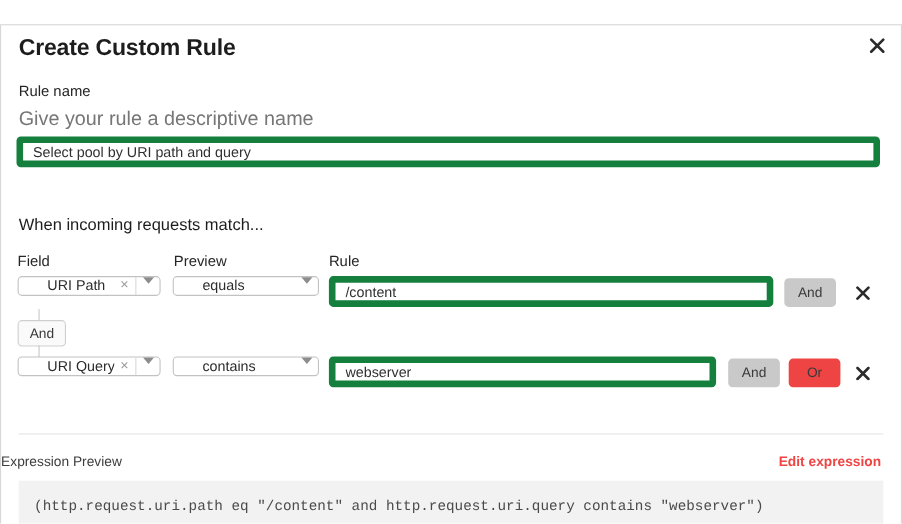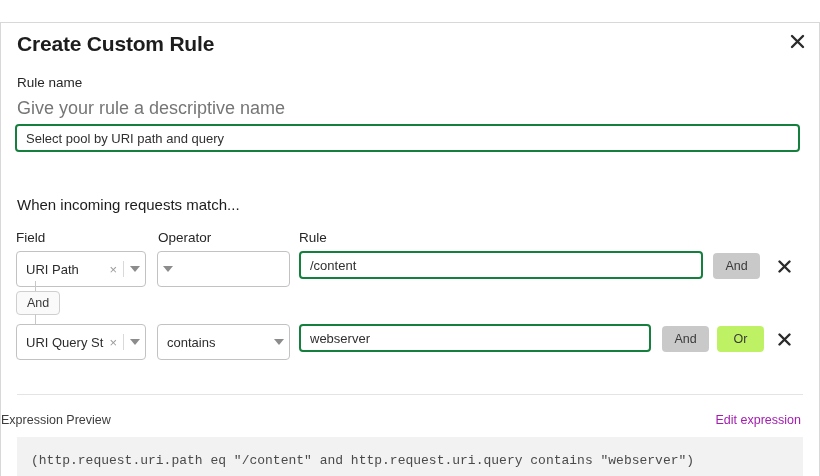--- a/index.html
+++ b/index.html
@@ -64,21 +64,21 @@
     color: #767676;
   }
   #rule-name-label { left: 16px; top: 52px; }
   #rule-name-help  { left: 16px; top: 75px; }
 
   .text-input {
     position: absolute;
     box-sizing: border-box;
     height: 28px;
     background: #ffffff;
-    border: 2px solid #15803d;
+    border: 6px solid #15803d;
     border-radius: 4px;
     font-family: "Liberation Sans", sans-serif;
     font-size: 13px;
     color: #303030;
     padding: 0 9px;
     outline: none;
   }
   #rule-name-input {
     left: 14px;
     top: 101px;
@@ -105,27 +105,28 @@
     position: absolute;
     left: 0;
     height: 30px;
   }
   #cond-row-0 { top: 228px; }
   #cond-row-1 { top: 301px; }
 
   .sel {
     position: absolute;
     box-sizing: border-box;
-    height: 36px;
+    height: 18px;
     background: #ffffff;
     border: 1px solid #c2c2c2;
     border-radius: 4px;
     display: flex;
-    align-items: center;
-    cursor: pointer;
+    align-items: flex-start;
+    cursor: pointer;
+    padding-left: 17px;
   }
   .sel-text {
     flex: 1;
     font-size: 13px;
     color: #2c2c2c;
     padding-left: 9px;
     white-space: nowrap;
     overflow: hidden;
   }
   .sel-clear {
@@ -162,21 +163,21 @@
   .val-input { top: 0; }
   #value-input-0 { left: 298px; width: 404px; }
   #value-input-1 { left: 298px; width: 352px; }
 
   .logic-btn {
     position: absolute;
     box-sizing: border-box;
     height: 26px;
     min-width: 47px;
     top: 2px;
-    background: #bef264;
+    background: #ef4444;
     border: none;
     border-radius: 4px;
     font-family: "Liberation Sans", sans-serif;
     font-size: 12.5px;
     color: #3a3a3a;
     cursor: pointer;
     padding: 0 12px;
   }
   .logic-btn.active { background: #c9c9c9; }
 
@@ -241,23 +242,24 @@
     left: 0;
     top: 390px;
     font-size: 12.5px;
     color: #3d3d3d;
   }
   #edit-expression-link {
     position: absolute;
     right: 18px;
     top: 390px;
     font-size: 12.5px;
-    color: #a21caf;
+    color: #ef4444;
     text-decoration: none;
     cursor: pointer;
+    font-weight: bold;
   }
   .expr-box {
     position: absolute;
     box-sizing: border-box;
     left: 16px;
     top: 414px;
     width: 786px;
     height: 47px;
     background: #f2f2f2;
     display: flex;
@@ -283,33 +285,34 @@
     </svg>
   </button>
 
   <div class="field-label" id="rule-name-label">Rule name</div>
   <div class="field-help" id="rule-name-help">Give your rule a descriptive name</div>
   <input class="text-input" id="rule-name-input" type="text" value="Select pool by URI path and query" style="">
 
   <div class="section-heading">When incoming requests match...</div>
 
   <div class="field-label" id="col-field">Field</div>
-  <div class="field-label" id="col-operator">Operator</div>
+  <div class="field-label" id="col-operator">Preview</div>
   <div class="field-label" id="col-value">Rule</div>
 
   <div class="cond-row" id="cond-row-0">
     <div class="sel sel-field">
       <span class="sel-text">URI Path</span>
       <span class="sel-clear">×</span>
       <span class="sel-divider"></span>
       <span class="sel-caret">
           <span class="caret-tri"></span>
         </span>
     </div>
     <div class="sel sel-operator">
+      <span class="sel-text">equals</span>
       <span class="sel-caret">
           <span class="caret-tri"></span>
         </span>
     </div>
     <input class="text-input val-input" id="value-input-0" type="text" value="/content" style="">
     <button class="logic-btn active" id="and-btn-0">And</button>
     <button class="remove-btn" id="remove-btn-0">
       <svg width="13" height="13" viewBox="0 0 13 13">
         <path d="M1.5 1.5 L11.5 11.5 M11.5 1.5 L1.5 11.5" stroke="#2b2b2b" stroke-width="2.4" stroke-linecap="round"></path>
       </svg>

